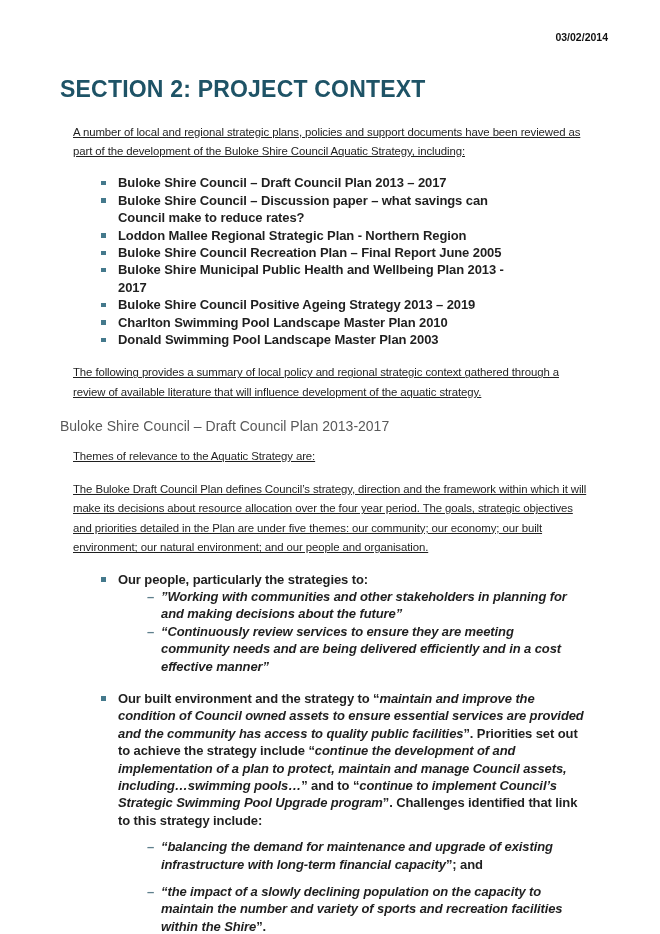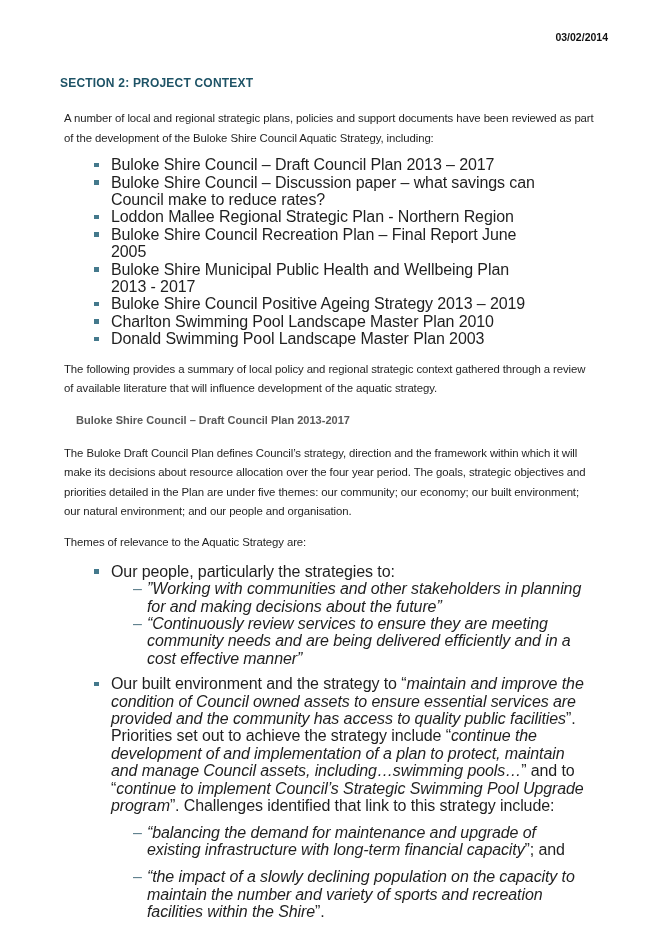--- a/index.html
+++ b/index.html
@@ -20,52 +20,54 @@
   }
   .date{
     position:absolute;
     top:31px;right:52px;
     font-size:10.5px;font-weight:bold;color:#111;
     letter-spacing:0;
   }
   h1.section-title{
     margin:0;padding:0;
     padding-top:76px;
-    font-size:12px;line-height:1.2;
+    font-size:23px;line-height:1.2;
     font-weight:bold;
     color:#1e5366;
     letter-spacing:0.2px;
   }
   h2.subsection{
     margin:0;padding:0;
     margin-top:35px;
     font-size:13.2px;line-height:1.2;
     font-weight:bold;
     color:#1e5366;
   }
   h2.subsection .h2num{display:inline-block;width:45px;}
   p{
-    margin:4px;padding:0;
+    margin:13px;padding:0;
     margin-top:12px;
     font-size:11.4px;
     line-height:19.4px;
     letter-spacing:-0.1px;
+    text-decoration:underline;
   }
   p.intro{margin-top:19px;}
   h3.doc-subhead{
-    margin:16px;padding:0;
+    margin:0;padding:0;
     margin-top:15px;
-    font-size:11px;line-height:1.3;
-    font-weight:bold;
+    font-size:14px;line-height:1.3;
+    font-weight:normal;
     color:#595959;
   }
   ul{
-    margin:8px;padding:0;list-style:none;
-    font-size:16px;line-height:17.4px;
+    margin:15px;padding:0;list-style:none;
+    font-size:13px;line-height:17.4px;
     letter-spacing:-0.1px;
+    font-weight:bold;
   }
   ul.sq{margin-top:8px;padding-left:43px;}
   ul.sq.policy{padding-right:55px;}
   ul.sq > li{position:relative;margin:0;}
   ul.sq > li::before{
     content:"";
     position:absolute;
     left:-17px;top:6.5px;
     width:4.5px;height:4.5px;
     background:#44798c;
@@ -116,23 +118,23 @@
       <li>Buloke Shire Municipal Public Health and Wellbeing Plan 2013 - 2017</li>
       <li>Buloke Shire Council Positive Ageing Strategy 2013 – 2019</li>
       <li>Charlton Swimming Pool Landscape Master Plan 2010</li>
       <li>Donald Swimming Pool Landscape Master Plan 2003</li>
     </ul>
 
     <p>The following provides a summary of local policy and regional strategic context gathered through a review of available literature that will influence development of the aquatic strategy.</p>
 
     <h3 class="doc-subhead">Buloke Shire Council – Draft Council Plan 2013-2017</h3>
 
+    <p>Themes of relevance to the Aquatic Strategy are:</p>
+
     <p>The Buloke Draft Council Plan defines Council’s strategy, direction and the framework within which it will make its decisions about resource allocation over the four year period.  The goals, strategic objectives and priorities detailed in the Plan are under five themes: our community; our economy; our built environment; our natural environment; and our people and organisation.</p>
-
-    <p>Themes of relevance to the Aquatic Strategy are:</p>
 
     <ul class="sq themes">
       <li>
         <span>Our people, particularly the strategies to:</span>
         <ul class="dash">
           <li class="it">”Working with communities and other stakeholders in planning for and making decisions about the future”</li>
           <li class="it">“Continuously review services to ensure they are meeting community needs and are being delivered efficiently and in a cost effective manner”</li>
         </ul>
       </li>
       <li>

